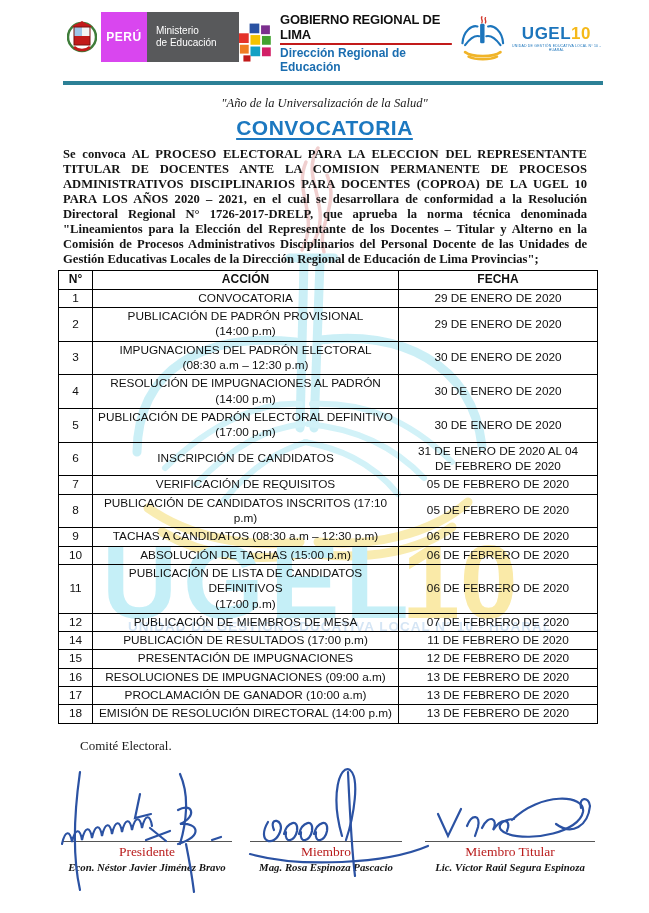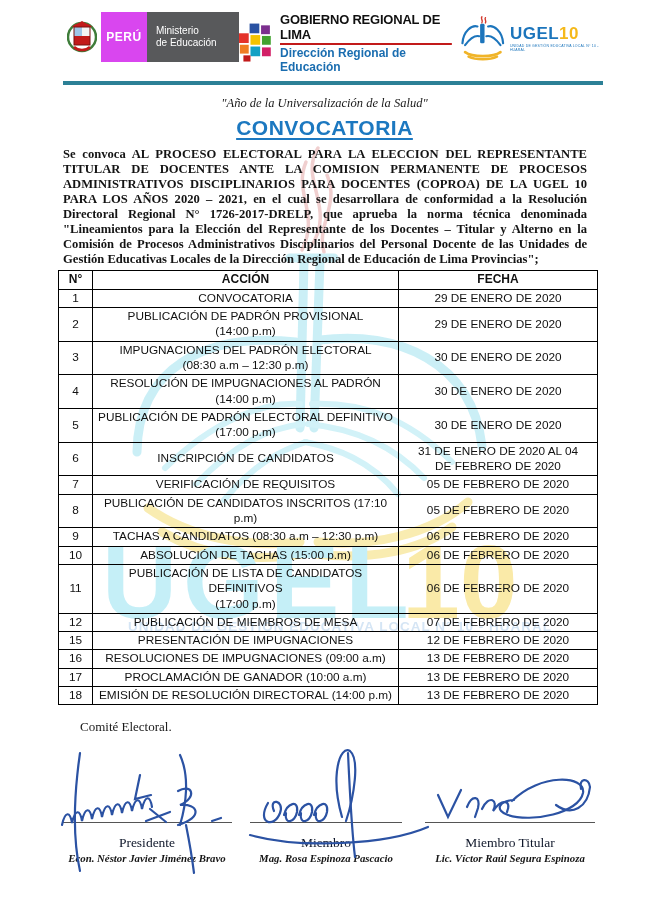--- a/index.html
+++ b/index.html
@@ -15,21 +15,21 @@
   .peru-box{width:46px;height:50px;background:#d946ef;color:#fff;font-weight:bold;font-size:12px;
             display:flex;align-items:center;justify-content:center;letter-spacing:.5px;}
   .ministry-box{width:92px;height:50px;background:#58595b;color:#fff;font-size:10px;line-height:12px;
             display:flex;align-items:center;padding-left:9px;box-sizing:border-box;white-space:pre-line;}
   .logo-gore{display:flex;align-items:center;}
   .gore-text{margin-left:7px;}
   .gore-line1{font-size:13.5px;font-weight:bold;color:#101010;letter-spacing:-.2px;
               border-bottom:2.5px solid #c21a1a;padding-bottom:1px;transform:scaleX(.96);transform-origin:left;}
   .gore-line2{font-size:12.5px;font-weight:bold;color:#1a6db0;margin-top:1px;transform:scaleX(.96);transform-origin:left;}
   .logo-ugel{display:flex;align-items:center;}
-  .ugel-text{margin-left:2px;}
+  .ugel-text{margin-left:2px;text-align:center;}
   .ugel-word{font-size:17px;font-weight:bold;letter-spacing:.5px;}
   .ugel-blue{color:#1c75bc;}
   .ugel-yellow{color:#f5b91a;}
   .ugel-caption{font-size:3.5px;color:#1c75bc;letter-spacing:.2px;}
   .teal-line{height:4px;background:#2c8096;margin:7px 46px 0 63px;}
 
   .motto{margin-top:11px;text-align:center;font-family:"Liberation Serif",serif;font-style:italic;
          font-size:12.5px;color:#1a1a1a;}
   .doc-title{margin-top:5px;text-align:center;font-size:21px;font-weight:bold;color:#1c78c0;
          letter-spacing:.5px;text-decoration:underline;text-decoration-thickness:2px;text-underline-offset:3px;}
@@ -48,21 +48,21 @@
 
   
   .sig-section{position:relative;height:171px;}
   .committee-heading{position:absolute;left:80px;top:14px;font-family:"Liberation Serif",serif;
             font-size:13px;color:#1a1a1a;}
   .signatures{position:absolute;left:0;top:0;z-index:2;pointer-events:none;}
   .sig-col{position:absolute;top:117px;border-top:1px solid #555;text-align:center;}
   .sig-col-1{left:62px;width:170px;}
   .sig-col-2{left:250px;width:152px;}
   .sig-col-3{left:425px;width:170px;}
-  .sig-role{font-family:"Liberation Serif",serif;font-size:13.5px;color:#0f172a;margin-top:12px;}
+  .sig-role{font-family:"Liberation Serif",serif;font-size:13.5px;color:#b91c1c;margin-top:2px;}
   .sig-name{font-family:"Liberation Serif",serif;font-size:10.8px;font-weight:bold;font-style:italic;
             line-height:13px;margin-top:1px;color:#151515;}
 </style>
 </head>
 <body>
 
 <div class="page">
 
   <svg class="watermark" width="649" height="913" viewBox="0 0 649 913">
     <g opacity="0.6">
@@ -246,20 +246,25 @@
             <td class="pre">PUBLICACIÓN DE LISTA DE CANDIDATOS DEFINITIVOS
 (17:00 p.m)</td>
             <td class="pre">06 DE FEBRERO DE 2020</td>
           </tr>
         <tr>
             <td>12</td>
             <td class="pre">PUBLICACIÓN DE MIEMBROS DE MESA</td>
             <td class="pre">07 DE FEBRERO DE 2020</td>
           </tr>
         <tr>
+            <td>14</td>
+            <td class="pre">PUBLICACIÓN DE RESULTADOS (17:00 p.m)</td>
+            <td class="pre">11 DE FEBRERO DE 2020</td>
+          </tr>
+        <tr>
             <td>15</td>
             <td class="pre">PRESENTACIÓN DE IMPUGNACIONES</td>
             <td class="pre">12 DE FEBRERO DE 2020</td>
           </tr>
         <tr>
             <td>16</td>
             <td class="pre">RESOLUCIONES DE IMPUGNACIONES (09:00 a.m)</td>
             <td class="pre">13 DE FEBRERO DE 2020</td>
           </tr>
         <tr>

